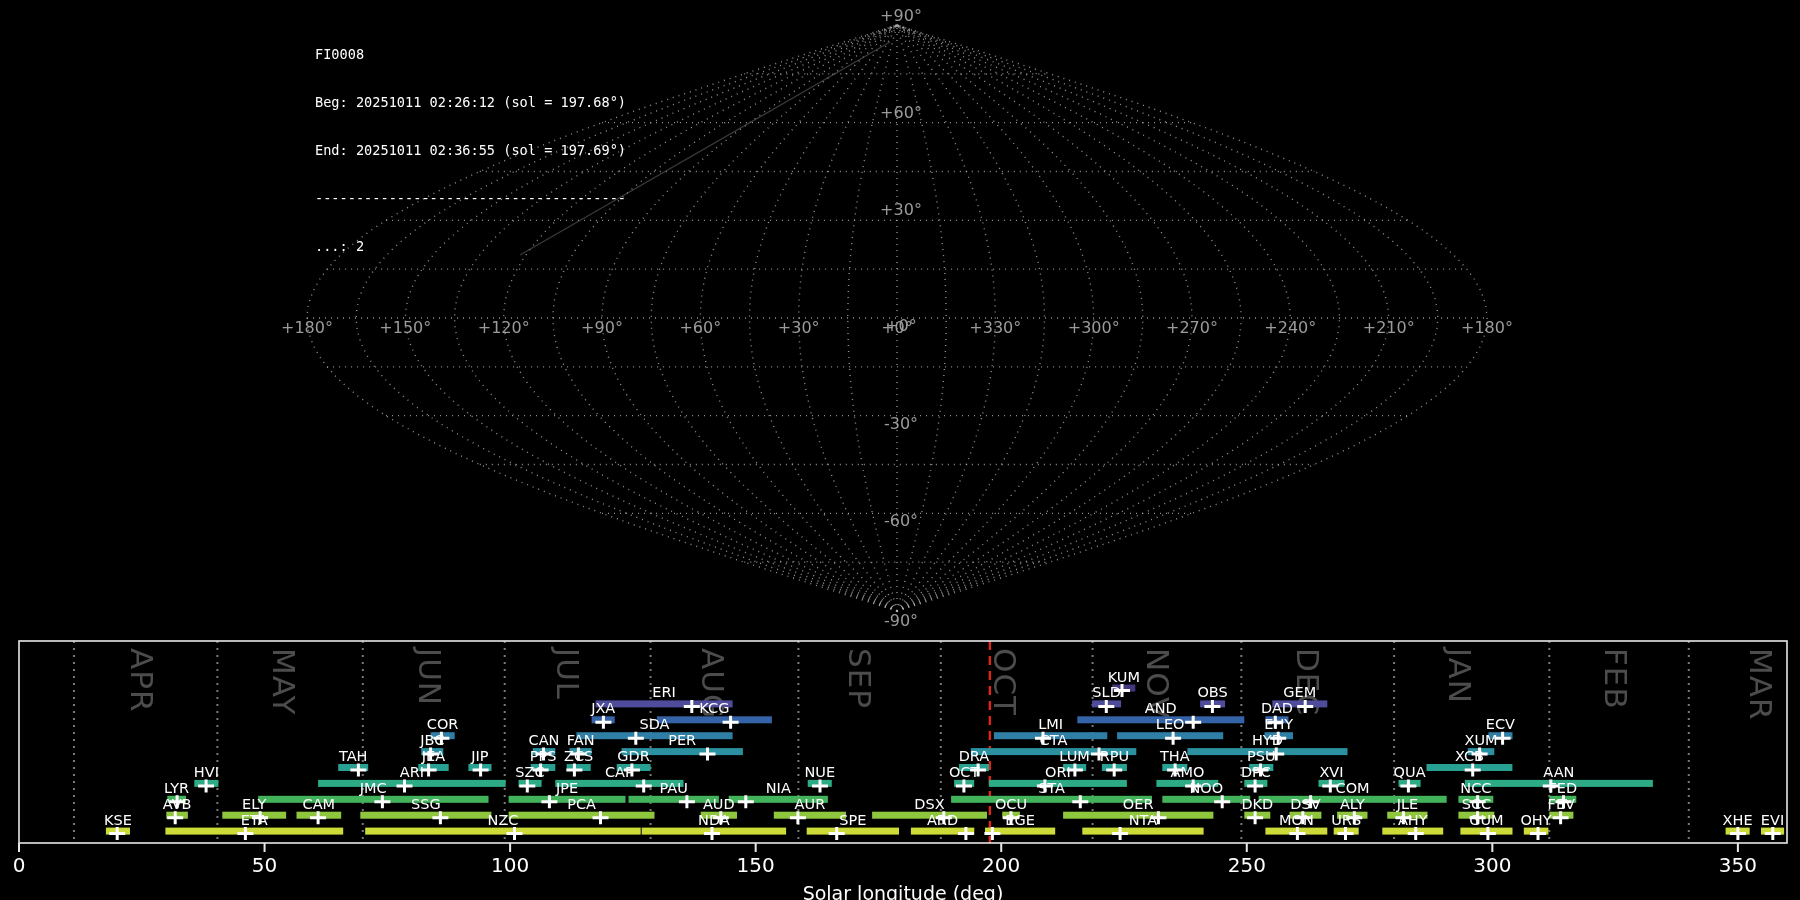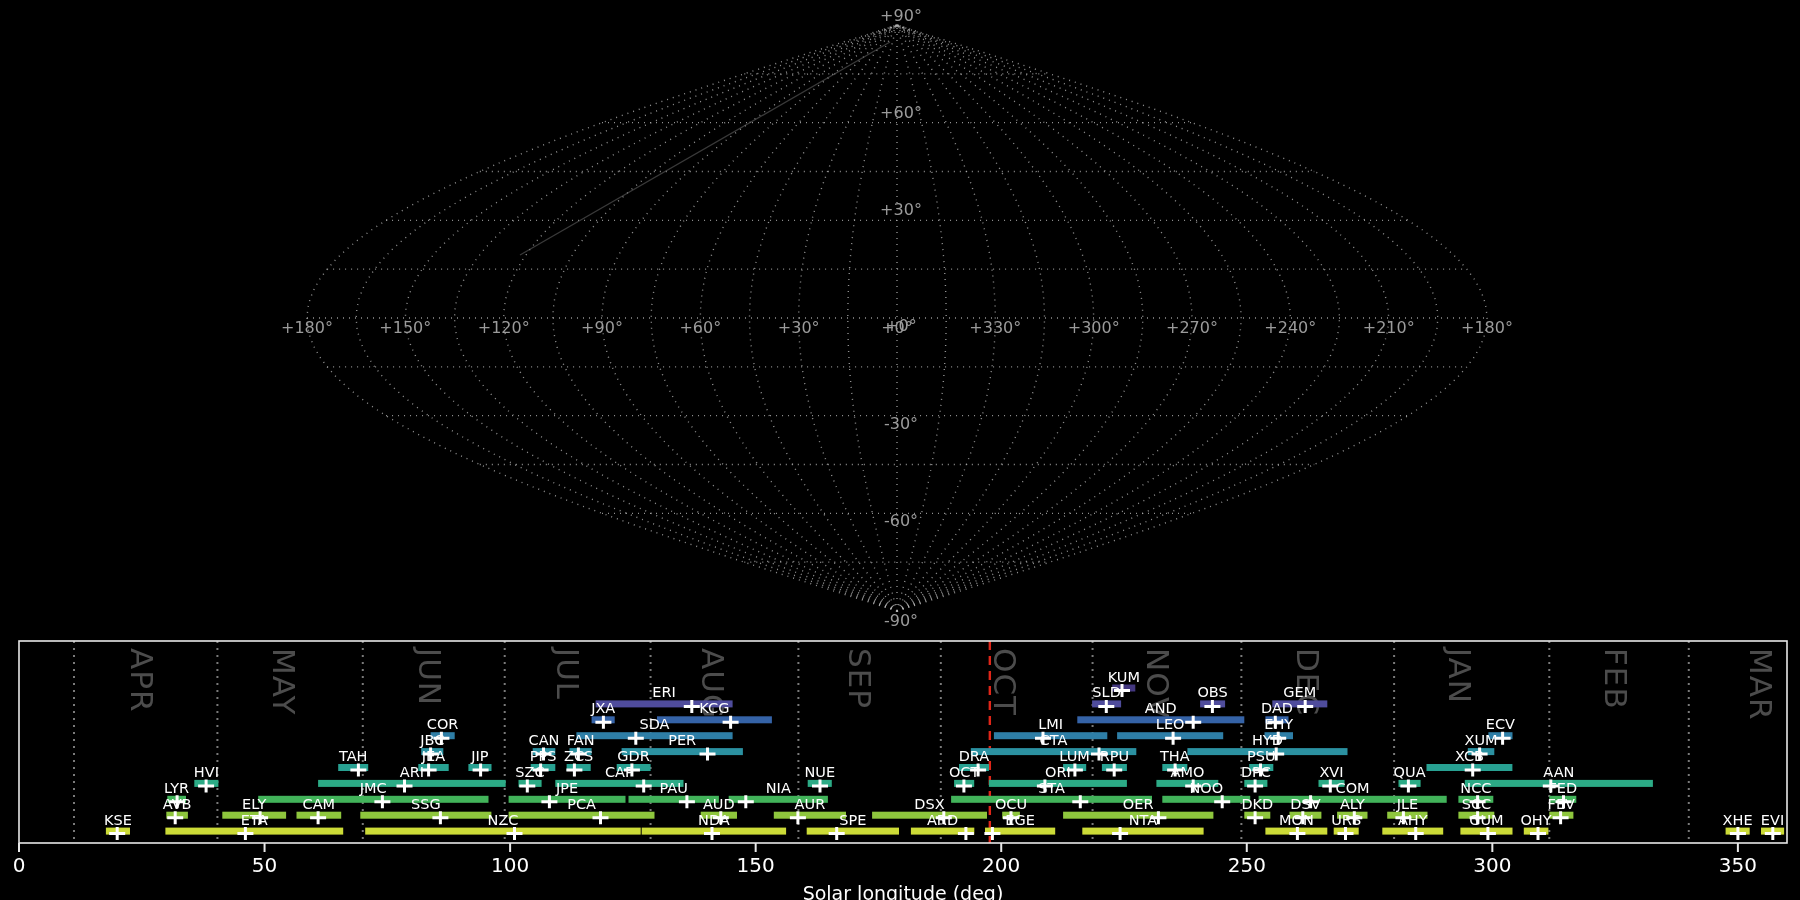--- a/index.html
+++ b/index.html
@@ -375,13 +375,20 @@
         <line x1="1246.7777777777778" y1="843" x2="1246.7777777777778" y2="852" stroke="#e8e8e8" stroke-width="2"></line>
         <text x="1246.8" y="872" fill="#ffffff" font-size="20" text-anchor="middle">250</text>
         <line x1="1492.3333333333333" y1="843" x2="1492.3333333333333" y2="852" stroke="#e8e8e8" stroke-width="2"></line>
         <text x="1492.3" y="872" fill="#ffffff" font-size="20" text-anchor="middle">300</text>
         <line x1="1737.888888888889" y1="843" x2="1737.888888888889" y2="852" stroke="#e8e8e8" stroke-width="2"></line>
         <text x="1737.9" y="872" fill="#ffffff" font-size="20" text-anchor="middle">350</text>
         <text x="903" y="900" fill="#ffffff" font-size="19" text-anchor="middle">Solar longitude (deg)</text>
       </g>
   </svg>
 
+  <div class="hdr">
+    <div>FI0008</div>
+    <div>Beg: 20251011 02:26:12 (sol = 197.68°)</div>
+    <div>End: 20251011 02:36:55 (sol = 197.69°)</div>
+    <div>--------------------------------------</div>
+    <div>...: 2</div>
+  </div>
 </div>
 
 </body></html>

